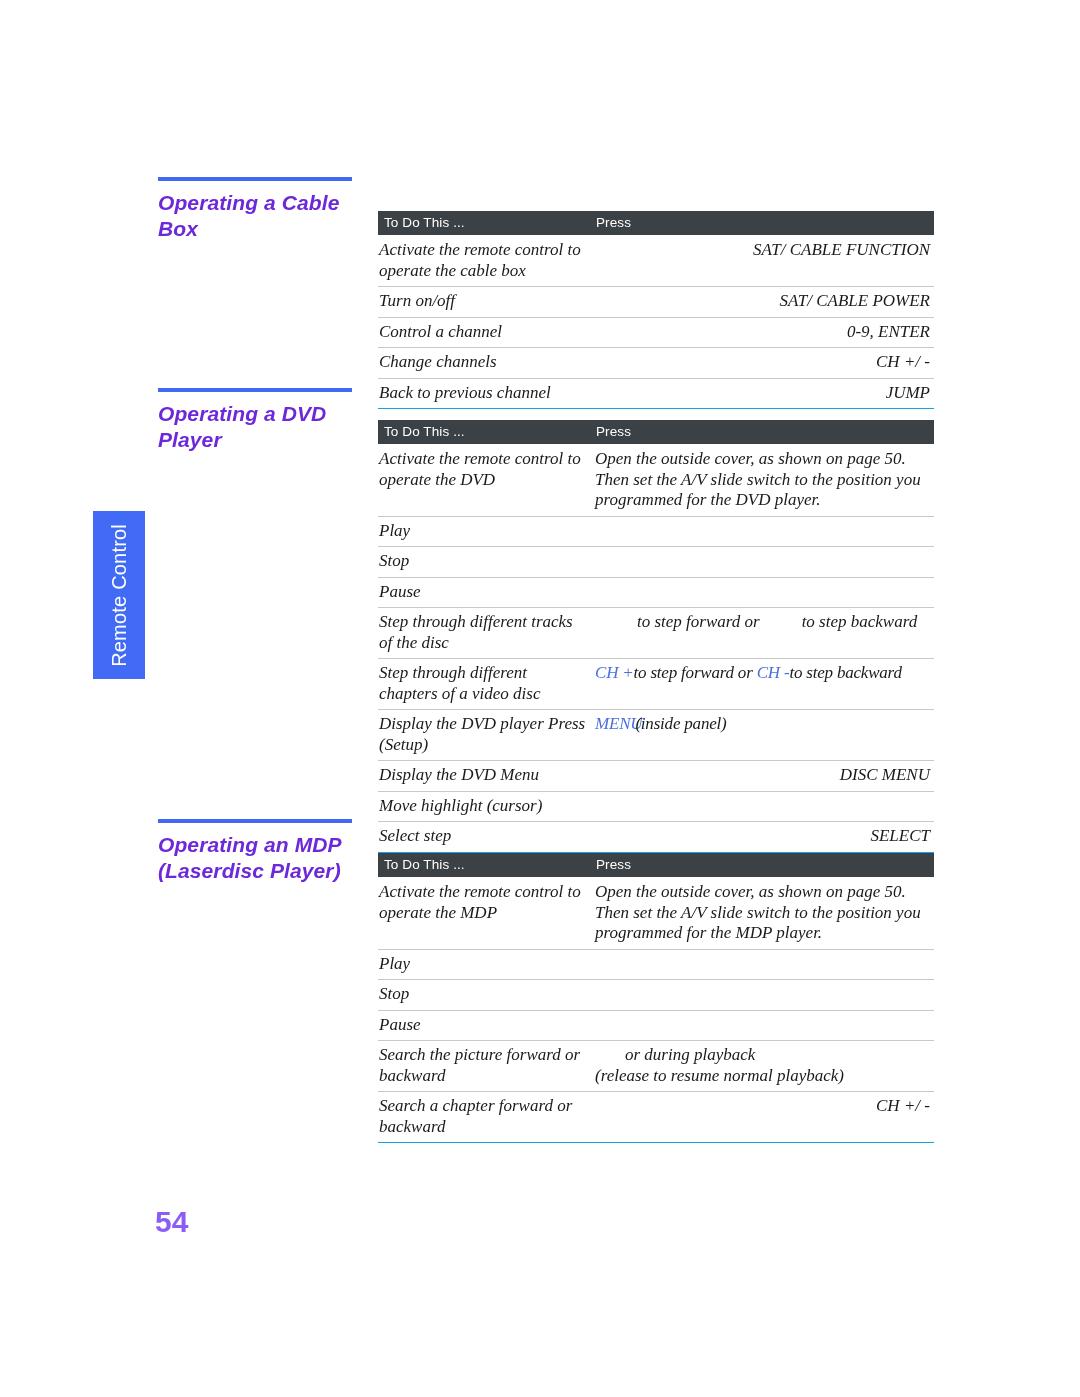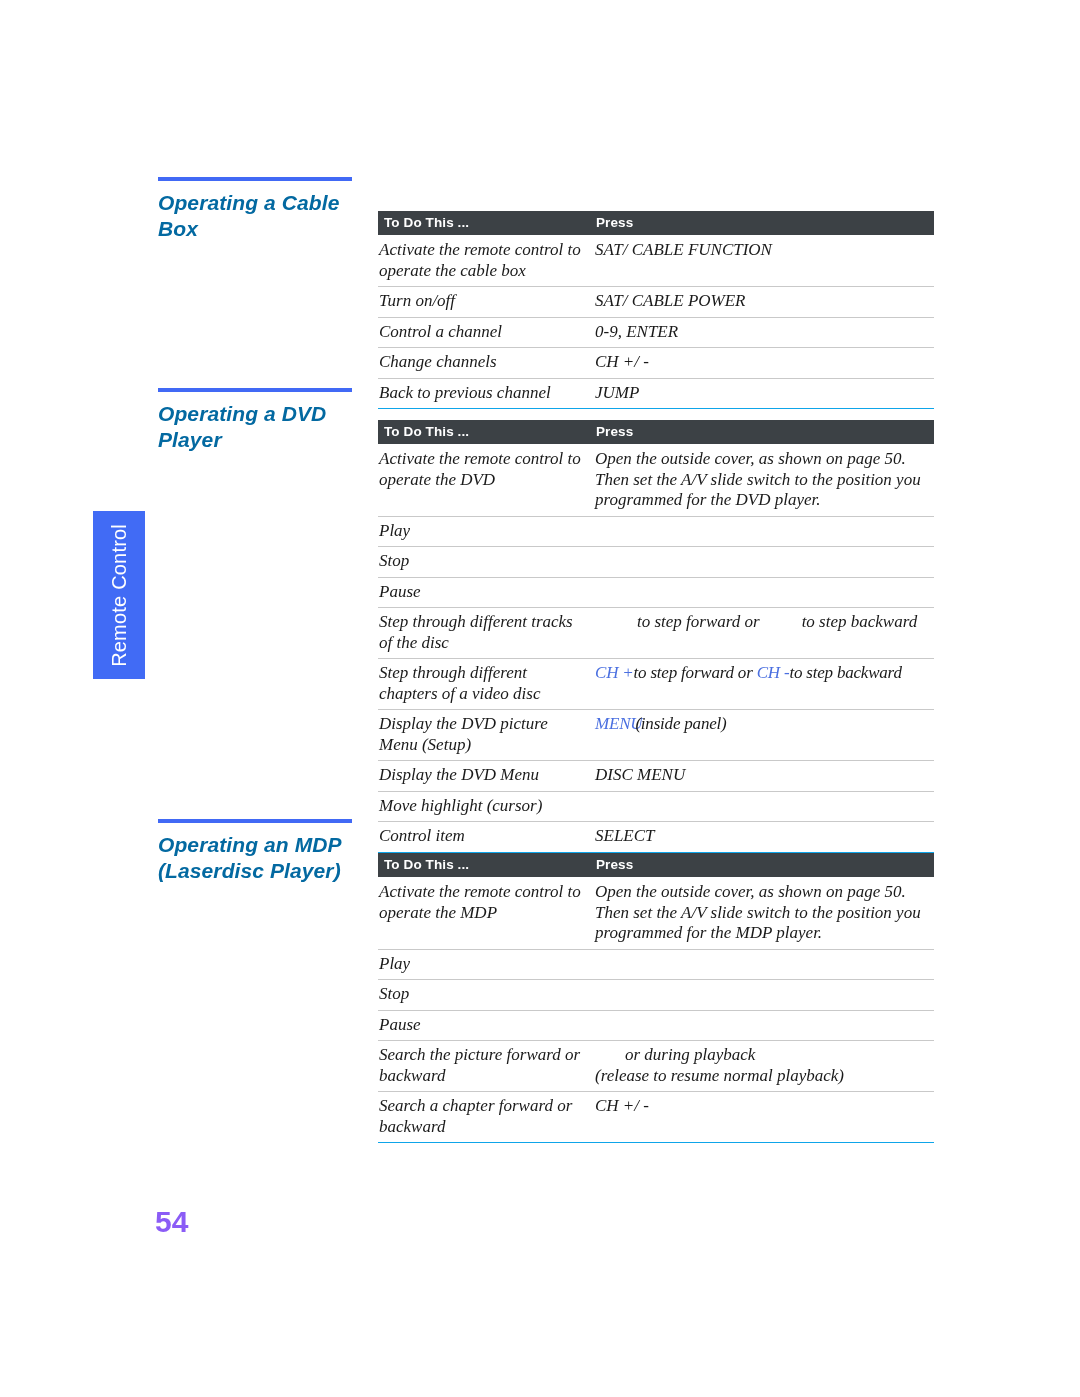--- a/index.html
+++ b/index.html
@@ -56,21 +56,21 @@
     background: #4169f5;
     width: 194px;
     margin-bottom: 9px;
   }
   .head-text {
     font-family: "Liberation Sans", sans-serif;
     font-weight: bold;
     font-style: italic;
     font-size: 21px;
     line-height: 26px;
-    color: #0369a1;
+    color: #6d28d9;
     letter-spacing: 0.1px;
   }
 
   #head-cable  { top: 177px; }
   #head-dvd    { top: 388px; }
   #head-mdp    { top: 819px; }
 
   
   .tbl {
     position: absolute;
@@ -85,21 +85,21 @@
   .tbl table {
     width: 544px;
     border-collapse: collapse;
     table-layout: fixed;
   }
 
   .tbl thead th {
     background: #3c4145;
     color: #ffffff;
     font-family: "Liberation Sans", sans-serif;
-    font-weight: bold;
+    font-weight: normal;
     font-size: 13.5px;
     text-align: left;
     padding: 4px 0 5px 6px;
     letter-spacing: 0.1px;
     height: 15px;
     vertical-align: middle;
   }
   .tbl thead th.col-do   { width: 206px; }
   .tbl thead th.col-press{ width: 338px; }
 
@@ -110,21 +110,21 @@
     color: #1a1a1a;
     vertical-align: top;
     padding: 4px 4px 5px 1px;
     border-bottom: 1px solid #c9c9c9;
     font-style: italic;
   }
   .tbl tbody tr:first-child td { padding-top: 5px; }
   .tbl tbody td.press { padding-left: 5px; }
   .tbl tbody tr.lastrow td { border-bottom: 1px solid #0ea5e9; }
 
-  .blue { color: #4a6fe0; }
+  .blue { color: #4a6fe0; text-align: right; }
   .indent-icon { display: inline-block; width: 42px; }
   .indent-icon-sm { display: inline-block; width: 30px; }
   .tight { letter-spacing: -0.2px; }
 
   
   .page-number {
     position: absolute;
     left: 155px;
     top: 1205px;
     font-family: Liberation Sans, sans-serif;
@@ -212,33 +212,33 @@
         </tr>
         <tr>
           <td>Step through different tracks of the disc</td>
           <td class="press"><span class="indent-icon"></span><span>to step forward or</span><span class="indent-icon"></span><span>to step backward</span></td>
         </tr>
         <tr>
           <td>Step through different chapters of a video disc</td>
           <td class="press tight"><span class="blue">CH +</span><span>to step forward or </span><span class="blue">CH -</span><span>to step backward</span></td>
         </tr>
         <tr>
-          <td>Display the DVD picture Menu (Setup)</td>
+          <td>Display the DVD player Press (Setup)</td>
           <td class="press tight"><span class="blue" style="margin-right:-7px">MENU</span><span>(inside panel)</span></td>
         </tr>
         <tr>
           <td>Display the DVD Menu</td>
           <td class="press blue">DISC MENU</td>
         </tr>
         <tr>
           <td>Move highlight (cursor)</td>
           <td class="press">&nbsp;</td>
         </tr>
         <tr class="lastrow">
-          <td>Control item</td>
+          <td>Select step</td>
           <td class="press blue">SELECT</td>
         </tr>
       </tbody>
     </table>
   </div>
 
   <div class="section-head" id="head-mdp">
     <div class="head-rule"></div>
     <div class="head-text">Operating an MDP (Laserdisc Player)</div>
   </div>

